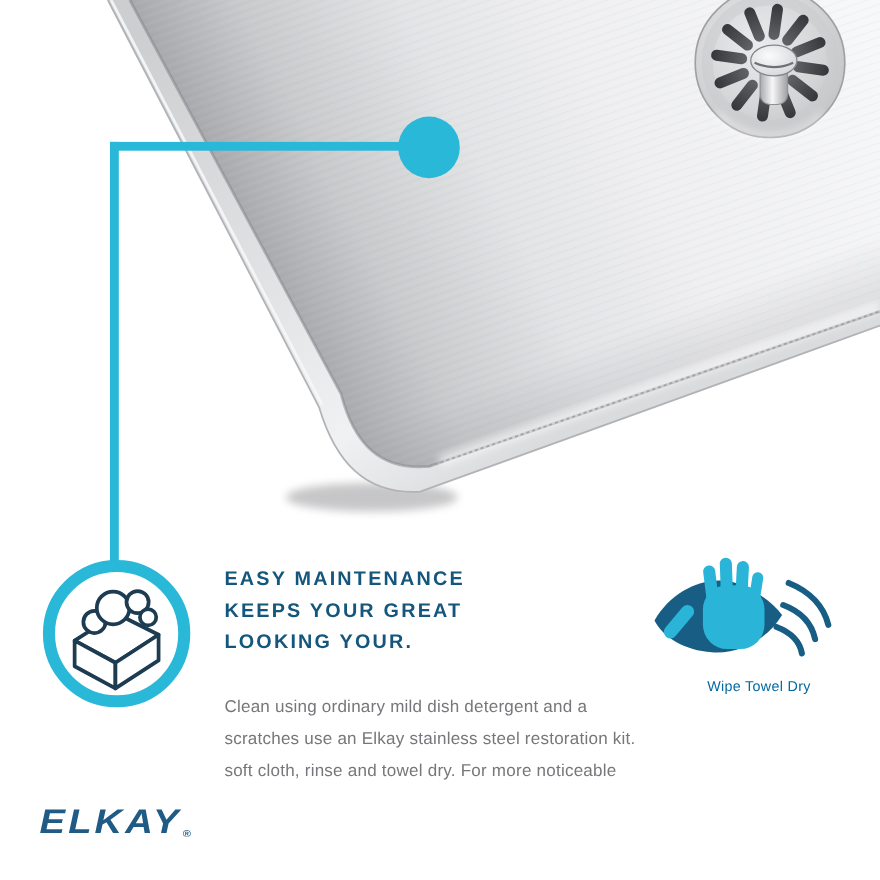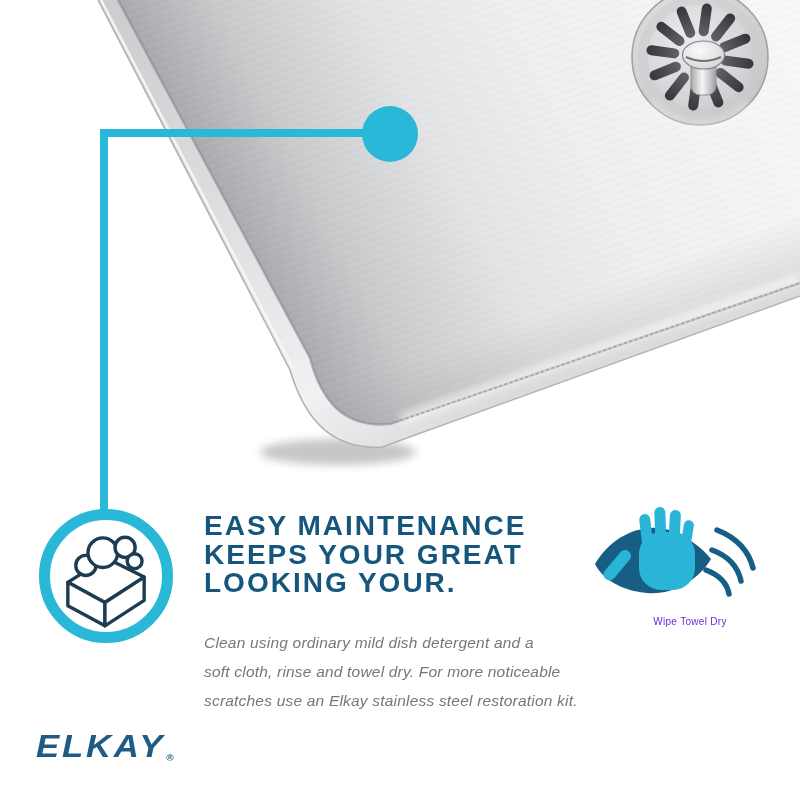--- a/index.html
+++ b/index.html
@@ -15,28 +15,28 @@
   .callout-line-v{position:absolute;left:100px;top:129px;width:8px;height:384px;background:#29b8d8;}
   .callout-dot{position:absolute;left:362px;top:106px;width:56px;height:56px;border-radius:50%;background:#29b8d8;}
 
   
   .badge{position:absolute;left:39px;top:509px;width:112px;height:112px;background:#ffffff;
          border:11px solid #29b8d8;border-radius:50%;}
   .badge svg{position:absolute;left:3px;top:3px;}
 
   
   .headline{position:absolute;left:204px;top:512px;color:#15567d;font-weight:bold;
-            font-size:28px;line-height:28.5px;letter-spacing:2px;white-space:nowrap;}
+            font-size:18px;line-height:28.5px;letter-spacing:2px;white-space:nowrap;}
   .bodytext{position:absolute;left:204px;top:628px;color:#76777a;
-            font-size:15.5px;line-height:29px;letter-spacing:0.2px;white-space:nowrap;font-style:italic;}
+            font-size:15.5px;line-height:29px;letter-spacing:0.2px;white-space:nowrap;}
 
   
   .tip-icon{position:absolute;left:585px;top:500px;}
   .tip-label{position:absolute;left:600px;top:616px;width:180px;text-align:center;
-             color:#6d28d9;font-size:10px;letter-spacing:0.3px;}
+             color:#0369a1;font-size:13px;letter-spacing:0.3px;}
 
   
   .logo{position:absolute;left:36px;top:729px;color:#1f5b84;font-weight:bold;font-style:italic;
         font-size:31px;letter-spacing:2.5px;transform:scaleX(1.12);transform-origin:left center;
         white-space:nowrap;}
   .logo .reg{font-size:9px;font-style:normal;letter-spacing:0;position:relative;top:4px;left:1px;}
 </style>
 </head>
 <body>
 
@@ -152,22 +152,22 @@
   </div>
 
   <div class="headline">
     <div>EASY MAINTENANCE</div>
     <div>KEEPS YOUR GREAT</div>
     <div>LOOKING YOUR.</div>
   </div>
 
   <div class="bodytext">
     <div>Clean using ordinary mild dish detergent and a</div>
+    <div>scratches use an Elkay stainless steel restoration kit.</div>
     <div>soft cloth, rinse and towel dry. For more noticeable</div>
-    <div>scratches use an Elkay stainless steel restoration kit.</div>
   </div>
 
   <svg class="tip-icon" width="178" height="118" viewBox="0 0 178 118">
     <path d="M10,64 C26,36 58,22 84,30 C104,37 118,49 126,59 C114,79 90,95 62,93 C38,91 18,80 10,64 Z" fill="#175d84"></path>
     <g fill="#2ab5d8">
       <rect x="56" y="14" width="11" height="42" rx="5.5" transform="rotate(-7 61 34)"></rect>
       <rect x="70" y="7" width="11" height="48" rx="5.5" transform="rotate(-2 75 31)"></rect>
       <rect x="84" y="10" width="11" height="45" rx="5.5" transform="rotate(3 89 32)"></rect>
       <rect x="97" y="20" width="10" height="35" rx="5" transform="rotate(9 102 37)"></rect>
       <rect x="54" y="32" width="56" height="58" rx="22"></rect>

